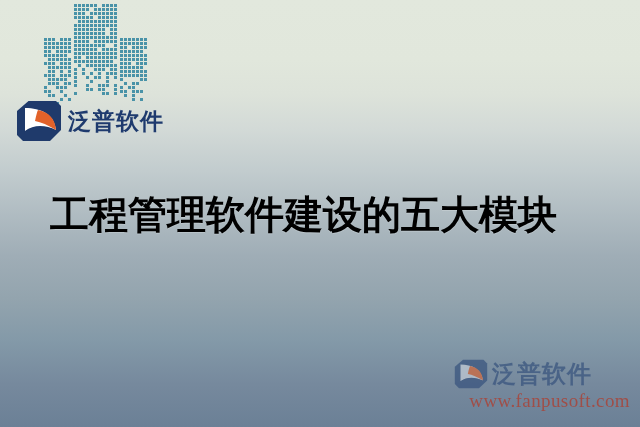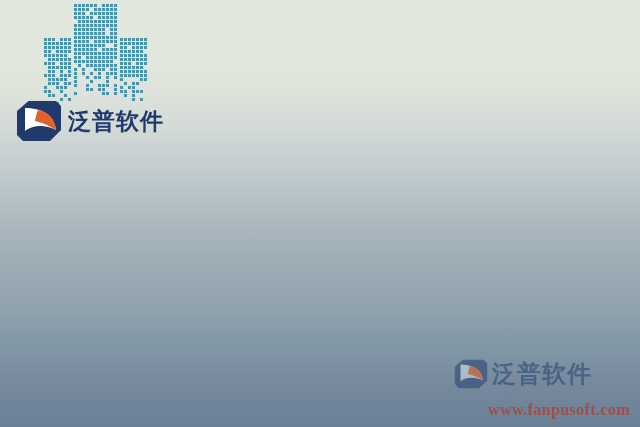--- a/index.html
+++ b/index.html
@@ -117,24 +117,24 @@
   #wm-mark { width: 34px; height: 30px; display: block; }
   #wm-cn {
     font-size: 24px;
     font-weight: 700;
     color: #2d4a78;
     letter-spacing: 1px;
     line-height: 1;
     font-family: "DejaVu Sans", "Liberation Sans", sans-serif;
   }
   #wm-url {
-    margin-top: 12px;
+    margin-top: 1px;
     text-align: right;
-    font-size: 16px;
-    font-weight: 700;
+    font-size: 19px;
+    font-weight: 400;
     color: #a8453a;
     letter-spacing: 0.4px;
     opacity: 0.85;
     font-family: "Liberation Serif", "DejaVu Serif", serif;
   }
 </style>
 </head>
 <body>
 
 <div id="stage">
@@ -213,20 +213,21 @@
         <path d="M9 8 C25 8 38 14 40 30 C30 25 18 24 9 31 Z" fill="#ffffff"></path>
         <path d="M22 10 C33 12 39 19 40 30 C32 25 25 22 19 21 C20 16 21 12 22 10 Z" fill="#e2622a"></path>
         <path d="M8.5 31.5 C18 25 30 26 40 30.5 L40 35 L9 35 Z" fill="#1f3a6b"></path>
       </svg>
     </span>
     <span id="logo-wordmark">
       <span id="logo-cn">泛普软件</span>
     </span>
   </div>
 
+  <div id="headline">工程管理软件建设的五大模块</div>
 
   <div id="watermark">
     <div id="wm-row">
       <span>
         <svg id="wm-mark" viewBox="0 0 34 30" xmlns="http://www.w3.org/2000/svg" aria-hidden="true">
           <path d="M9 0.8 L29.5 0.8 L33.2 4.4 L33.2 21.5 L25 29.3 L5 29.3 L0.8 25 L0.8 7.8 Z" fill="#2d4a78"></path>
           <path d="M6.5 5.5 C18 5.5 27.5 10 29 21.5 C21.5 18 13 17.2 6.5 22.3 Z" fill="#cfd6df"></path>
           <path d="M16 7 C24 8.5 28.2 13.6 29 21.5 C23.3 18 18.2 15.8 13.8 15 C14.5 11.5 15.3 8.6 16 7 Z" fill="#e2622a"></path>
           <path d="M6.2 22.6 C13 17.9 21.6 18.6 29 21.8 L29 25 L6.5 25 Z" fill="#2d4a78"></path>
         </svg>

